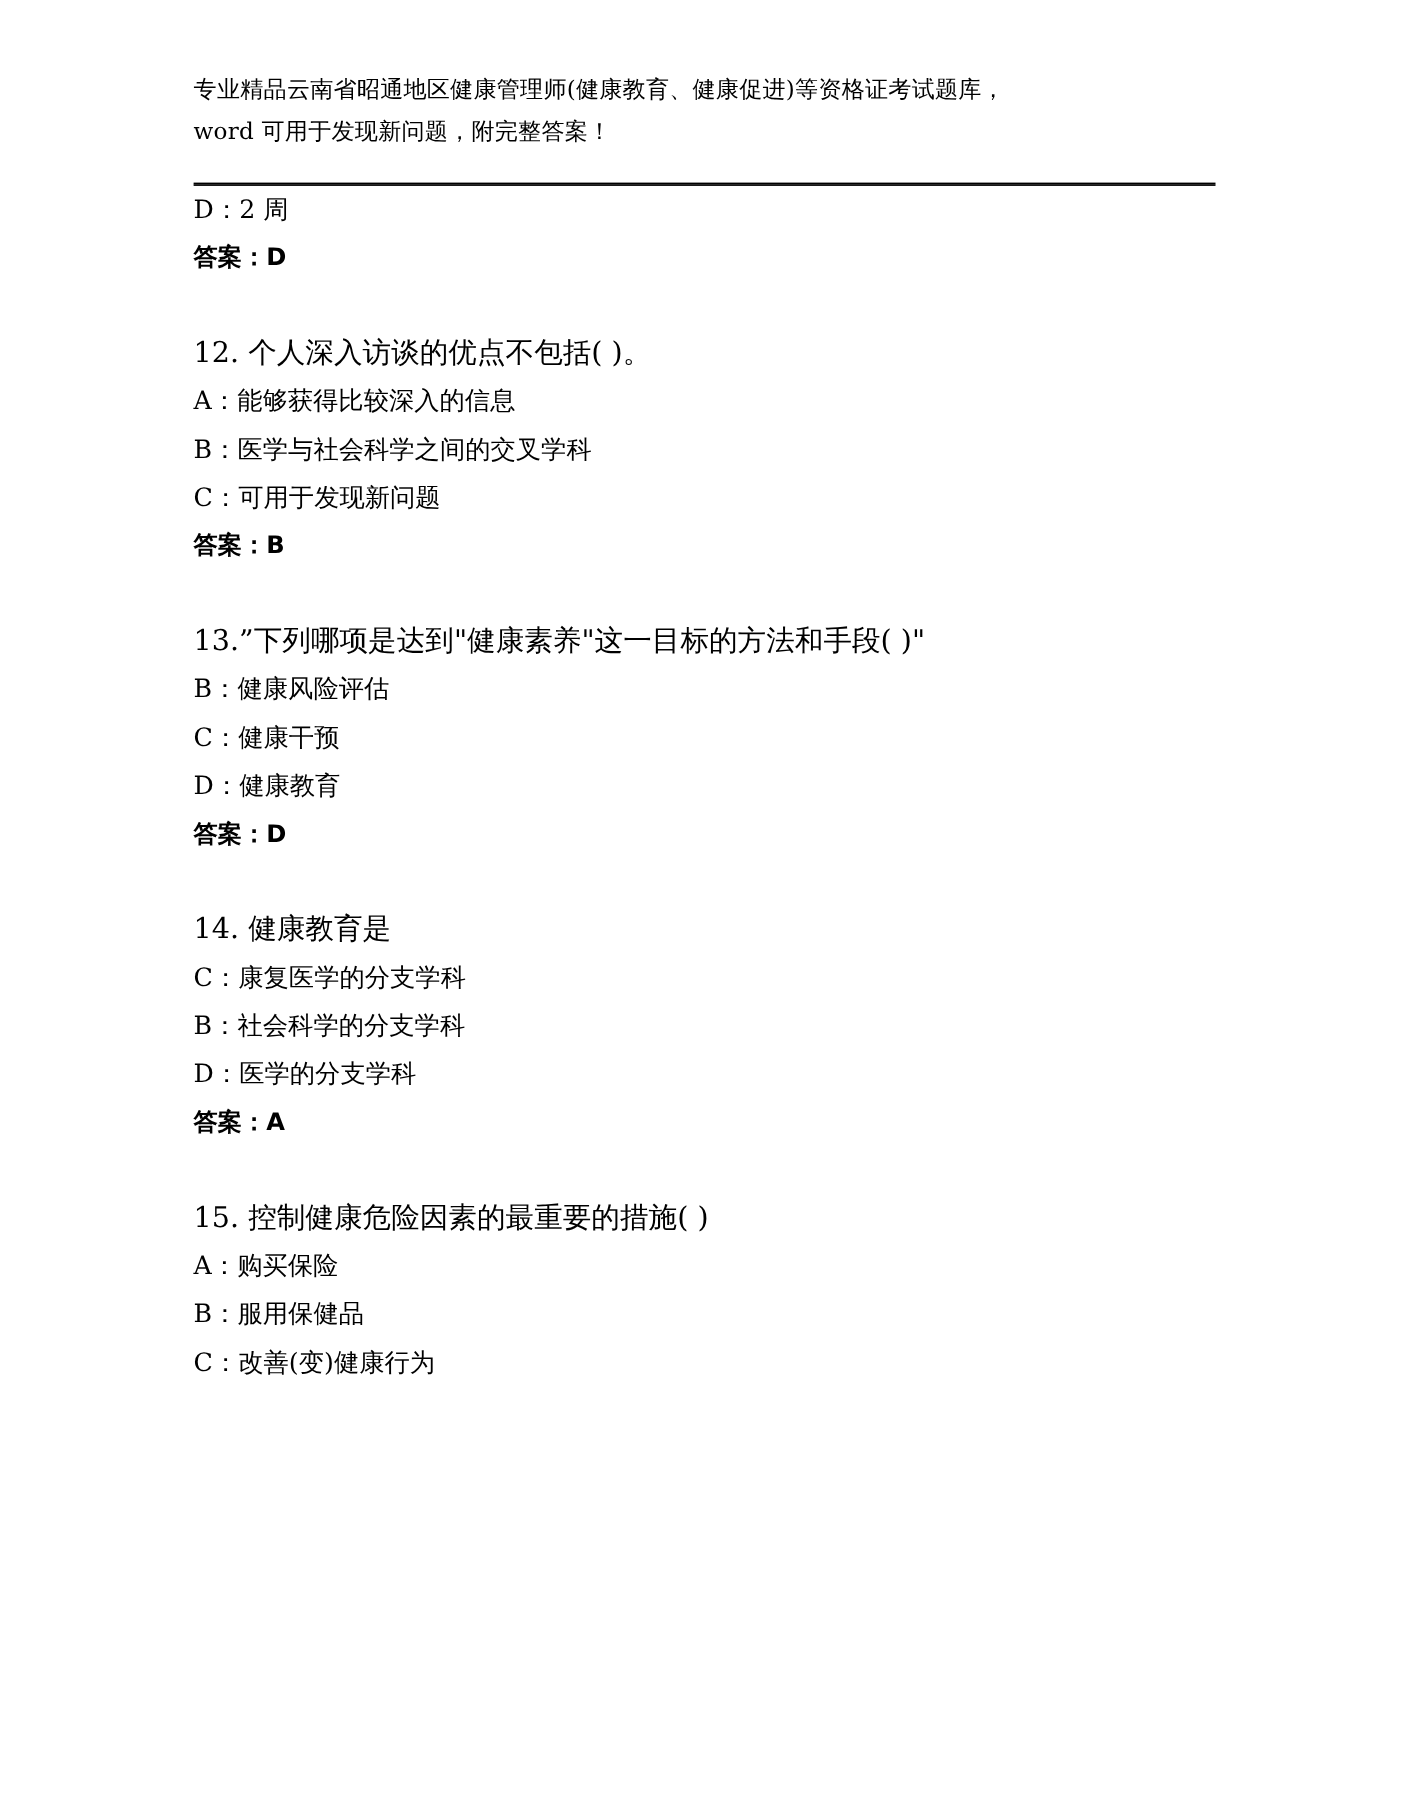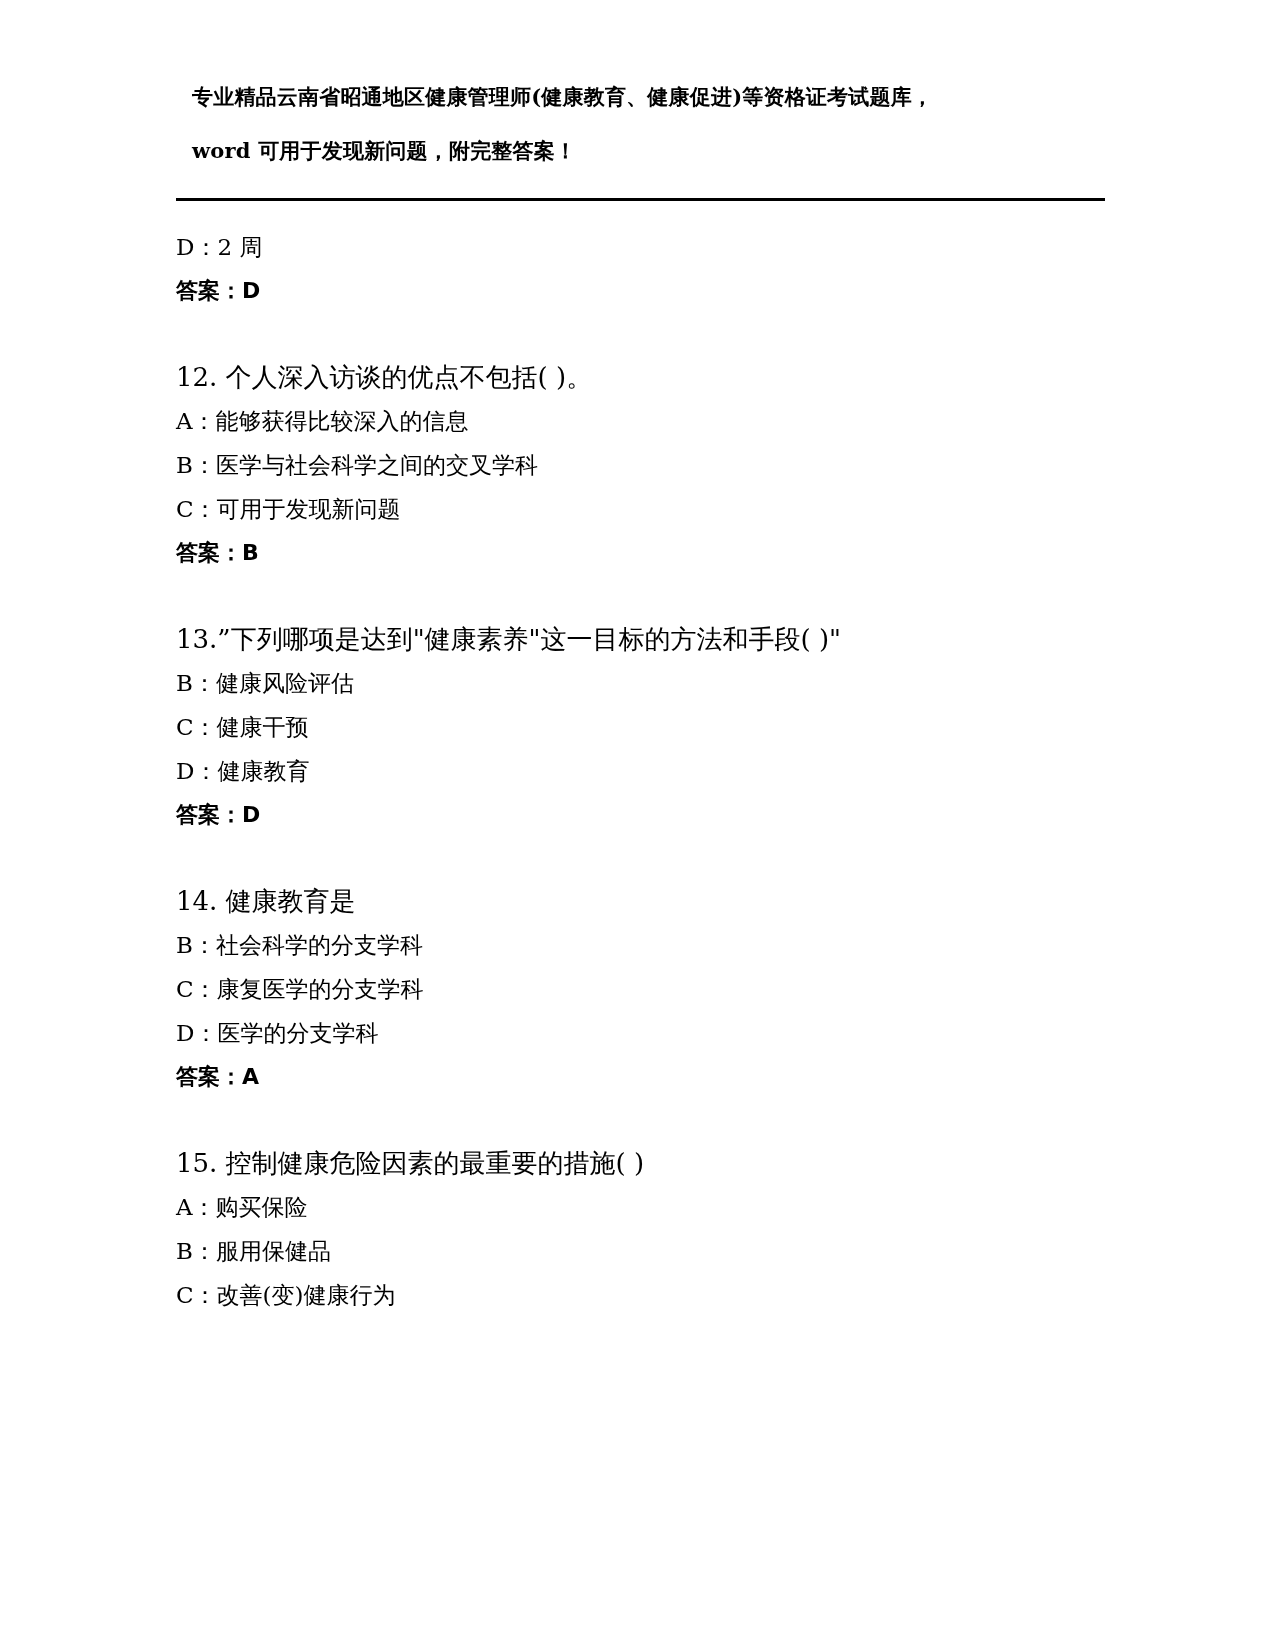--- a/index.html
+++ b/index.html
@@ -19,32 +19,30 @@
     width: 1275px;
     min-height: 1650px;
     padding: 62px 170px 40px 176px;
   }
   .header-text {
     font-family: "DejaVu Serif", "Liberation Serif", serif;
     font-size: 21px;
     line-height: 38px;
     letter-spacing: 0.2px;
     color: #000;
-    margin: 16px;
-    font-weight: bold;
+    margin: 0;
   }
   .header-rule {
     margin-top: 28px;
     border-top: 2px solid #000;
     border-bottom: 1px solid #000;
     height: 3px;
     box-sizing: border-box;
   }
   .body-block {
-    padding-top: 24px;
   }
   .q-stem {
     font-size: 26px;
     line-height: 44px;
     font-family: "DejaVu Serif", "Liberation Serif", serif;
   }
   .opt {
     font-size: 23px;
     line-height: 44px;
     font-family: "DejaVu Serif", "Liberation Serif", serif;
@@ -95,22 +93,22 @@
     <div class="q-group">
       <div class="q-stem">13.”下列哪项是达到"健康素养"这一目标的方法和手段(     )"</div>
       <div class="opt">B：健康风险评估</div>
       <div class="opt">C：健康干预</div>
       <div class="opt">D：健康教育</div>
       <div class="answer">答案：D</div>
     </div>
 
     <div class="q-group">
       <div class="q-stem">14. 健康教育是</div>
+      <div class="opt">C：康复医学的分支学科</div>
       <div class="opt">B：社会科学的分支学科</div>
-      <div class="opt">C：康复医学的分支学科</div>
       <div class="opt">D：医学的分支学科</div>
       <div class="answer">答案：A</div>
     </div>
 
     <div class="q-group">
       <div class="q-stem">15. 控制健康危险因素的最重要的措施(     )</div>
       <div class="opt">A：购买保险</div>
       <div class="opt">B：服用保健品</div>
       <div class="opt">C：改善(变)健康行为</div>
     </div>

